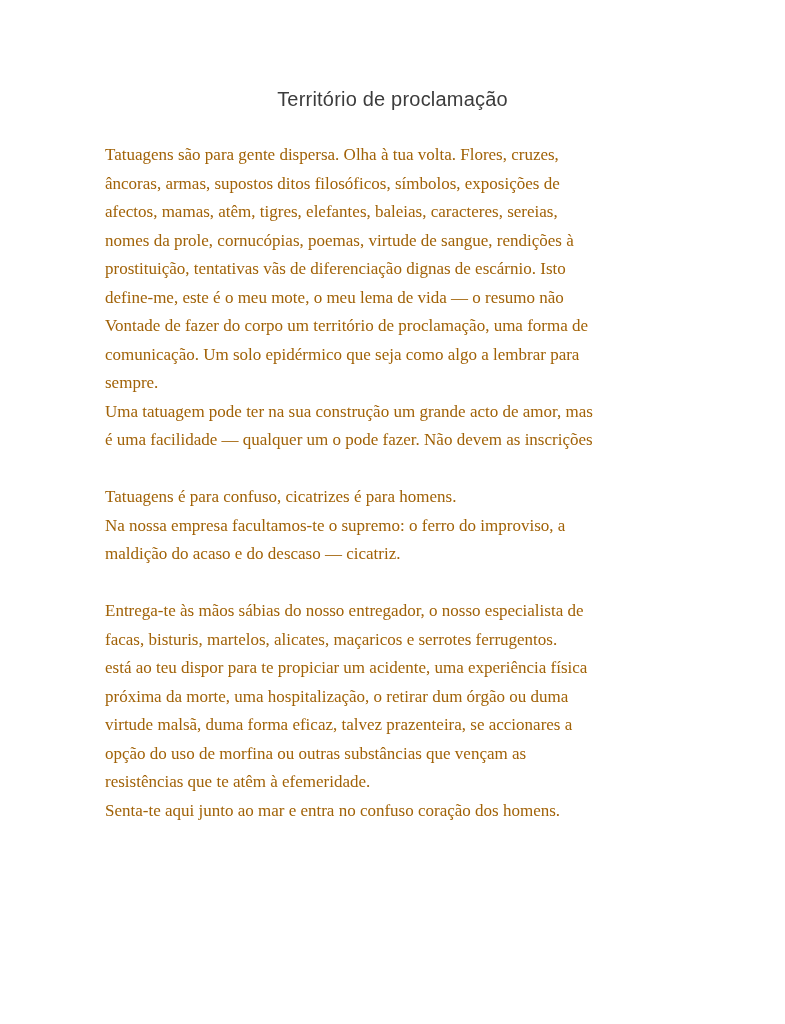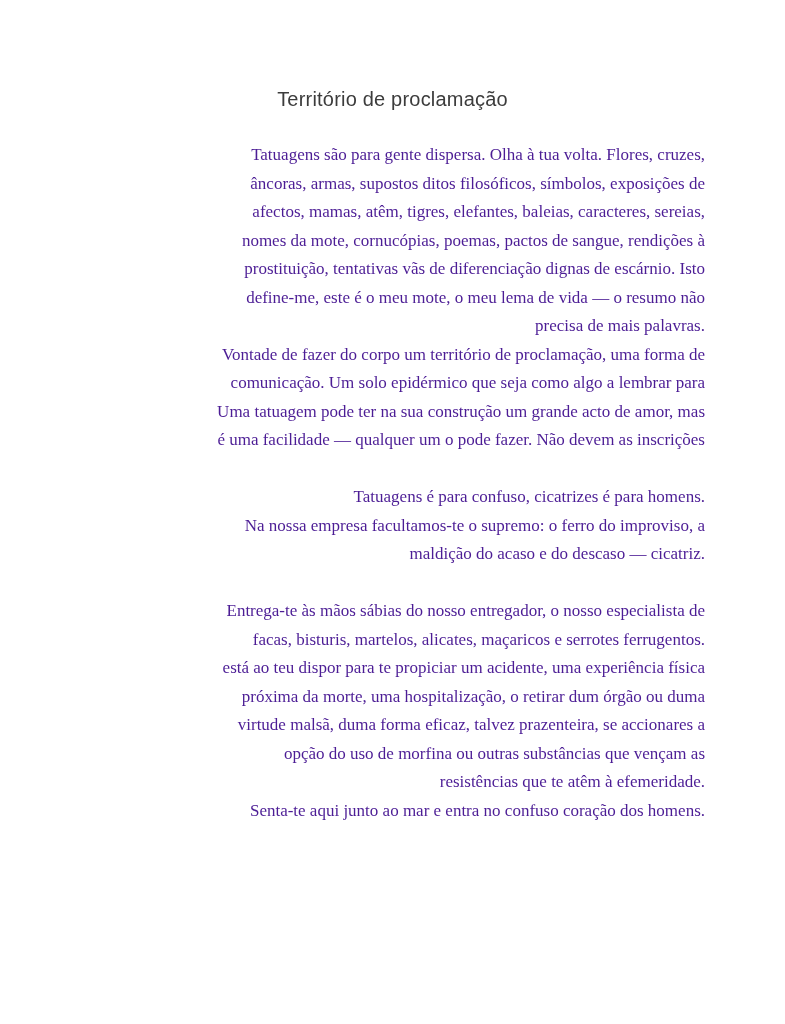--- a/index.html
+++ b/index.html
@@ -29,42 +29,41 @@
     margin-top: 30px;
     padding-left: 105px;
     padding-right: 80px;
   }
   .line {
     font-family: "Liberation Serif", "DejaVu Serif", serif;
     font-size: 17px;
     line-height: 28.5px;
     height: 28.5px;
     white-space: nowrap;
-    color: #4c1d95;
-    text-align: right;
+    color: #a16207;
   }
   .line.blank {
     
   }
 </style>
 </head>
 <body>
 
 <div class="page">
   <h1 class="doc-title">Território de proclamação</h1>
   <div class="doc-body">
       <div class="line">Tatuagens são para gente dispersa. Olha à tua volta. Flores, cruzes,</div>
       <div class="line">âncoras, armas, supostos ditos filosóficos, símbolos, exposições de</div>
       <div class="line">afectos, mamas, atêm, tigres, elefantes, baleias, caracteres, sereias,</div>
-      <div class="line">nomes da mote, cornucópias, poemas, pactos de sangue, rendições à</div>
+      <div class="line">nomes da prole, cornucópias, poemas, virtude de sangue, rendições à</div>
       <div class="line">prostituição, tentativas vãs de diferenciação dignas de escárnio. Isto</div>
       <div class="line">define-me, este é o meu mote, o meu lema de vida — o resumo não</div>
-      <div class="line">precisa de mais palavras.</div>
       <div class="line">Vontade de fazer do corpo um território de proclamação, uma forma de</div>
       <div class="line">comunicação. Um solo epidérmico que seja como algo a lembrar para</div>
+      <div class="line">sempre.</div>
       <div class="line">Uma tatuagem pode ter na sua construção um grande acto de amor, mas</div>
       <div class="line">é uma facilidade — qualquer um o pode fazer. Não devem as inscrições</div>
       <div class="line blank"></div>
       <div class="line">Tatuagens é para confuso, cicatrizes é para homens.</div>
       <div class="line">Na nossa empresa facultamos-te o supremo: o ferro do improviso, a</div>
       <div class="line">maldição do acaso e do descaso — cicatriz.</div>
       <div class="line blank"></div>
       <div class="line">Entrega-te às mãos sábias do nosso entregador, o nosso especialista de</div>
       <div class="line">facas, bisturis, martelos, alicates, maçaricos e serrotes ferrugentos.</div>
       <div class="line">está ao teu dispor para te propiciar um acidente, uma experiência física</div>

